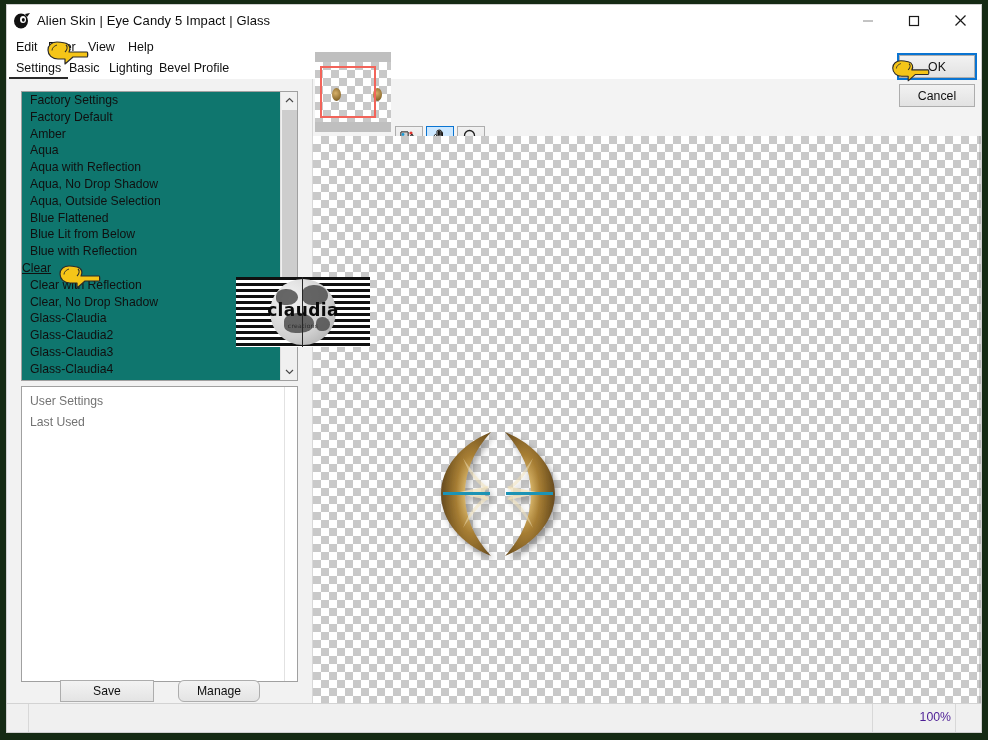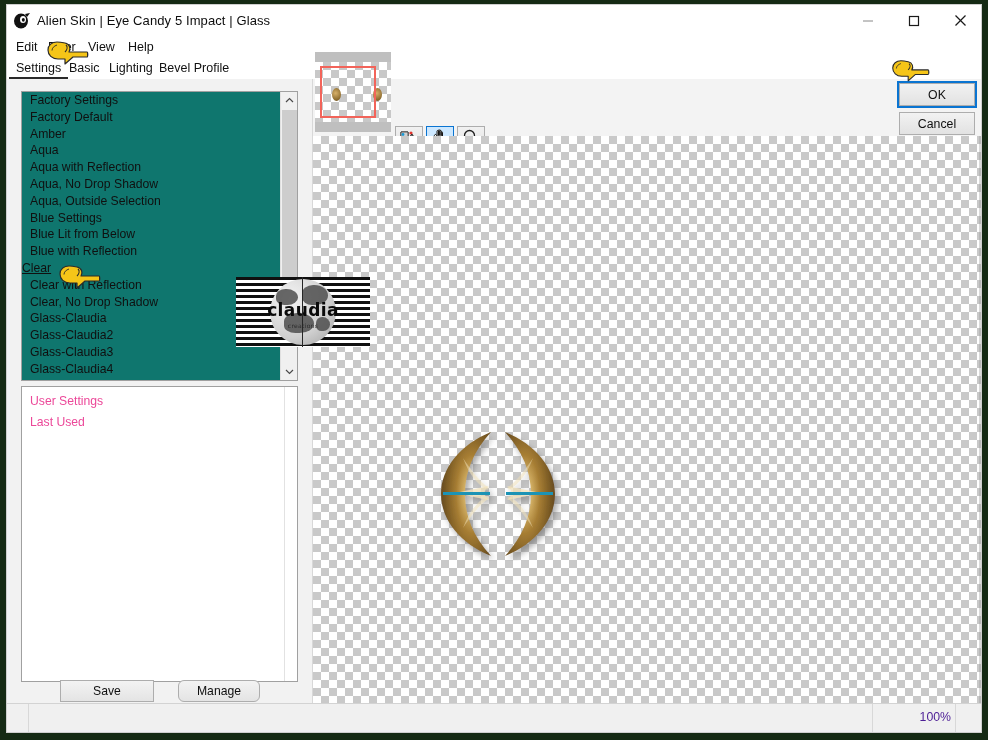--- a/index.html
+++ b/index.html
@@ -167,21 +167,21 @@
   #user-divider {
     position: absolute; left: 262px; top: 0;
     width: 1px; height: 294px;
     background: #e2e2e2;
   }
   #user-list { padding-top: 4px; }
   .useritem {
     height: 21px; line-height: 21px;
     font-size: 12.2px;
     padding-left: 8px;
-    color: #ec4899;
+    color: #737373;
     white-space: nowrap;
     cursor: default;
   }
 
   .btn {
     position: absolute;
     height: 22px;
     background: linear-gradient(#f3f3f3, #e4e4e4);
     border: 1px solid #adadad;
     font-size: 12.2px;
@@ -483,21 +483,21 @@
 
       <div id="factory-list-box">
         <div id="factory-list">
             <div class="listitem">Factory Settings</div>
             <div class="listitem">Factory Default</div>
             <div class="listitem">Amber</div>
             <div class="listitem">Aqua</div>
             <div class="listitem">Aqua with Reflection</div>
             <div class="listitem">Aqua, No Drop Shadow</div>
             <div class="listitem">Aqua, Outside Selection</div>
-            <div class="listitem">Blue Settings</div>
+            <div class="listitem">Blue Flattened</div>
             <div class="listitem">Blue Lit from Below</div>
             <div class="listitem">Blue with Reflection</div>
             <div class="listitem sel-wrap"><span class="selected">Clear</span></div>
             <div class="listitem">Clear with Reflection</div>
             <div class="listitem">Clear, No Drop Shadow</div>
             <div class="listitem">Glass-Claudia</div>
             <div class="listitem">Glass-Claudia2</div>
             <div class="listitem">Glass-Claudia3</div>
             <div class="listitem">Glass-Claudia4</div>
           </div>
@@ -610,21 +610,21 @@
               <path d="M72 6 C102 18 122 42 122 68 C122 94 102 118 72 130 C90 110 98 90 98 68 C98 46 90 26 72 6 Z" fill="url(#gleaf2)"></path>
               <path d="M74 60 C86 62 96 65 108 67 C96 69 86 72 74 74 C80 69 80 65 74 60 Z" fill="#f3e4bf" opacity=".75"></path>
               <path d="M74 62 C84 55 92 44 100 32 C94 48 86 58 76 64 Z" fill="#efdfb5" opacity=".5"></path>
               <path d="M74 72 C84 79 92 90 100 102 C94 86 86 76 76 70 Z" fill="#efdfb5" opacity=".5"></path>
               <path d="M73 66 L120 66 L120 69 L73 69 Z" fill="#1f93b5"></path>
             </g>
           </svg>
         </div>
       </div>
 
-      <div id="okcancel" style="position:absolute; right:8px; top:-24px;margin-top:28px;">
+      <div id="okcancel" style="position:absolute; right:8px; top:-24px;">
         <button id="btn-ok">OK</button>
         <button id="btn-cancel">Cancel</button>
       </div>
     </div>
 
     <div id="watermark">
       <div id="wm-ellipse">
         <div class="wm-cont" style="left:6px;  top:10px; width:22px; height:16px;"></div>
         <div class="wm-cont" style="left:32px; top:6px;  width:26px; height:20px;"></div>
         <div class="wm-cont" style="left:14px; top:34px; width:30px; height:20px;"></div>

